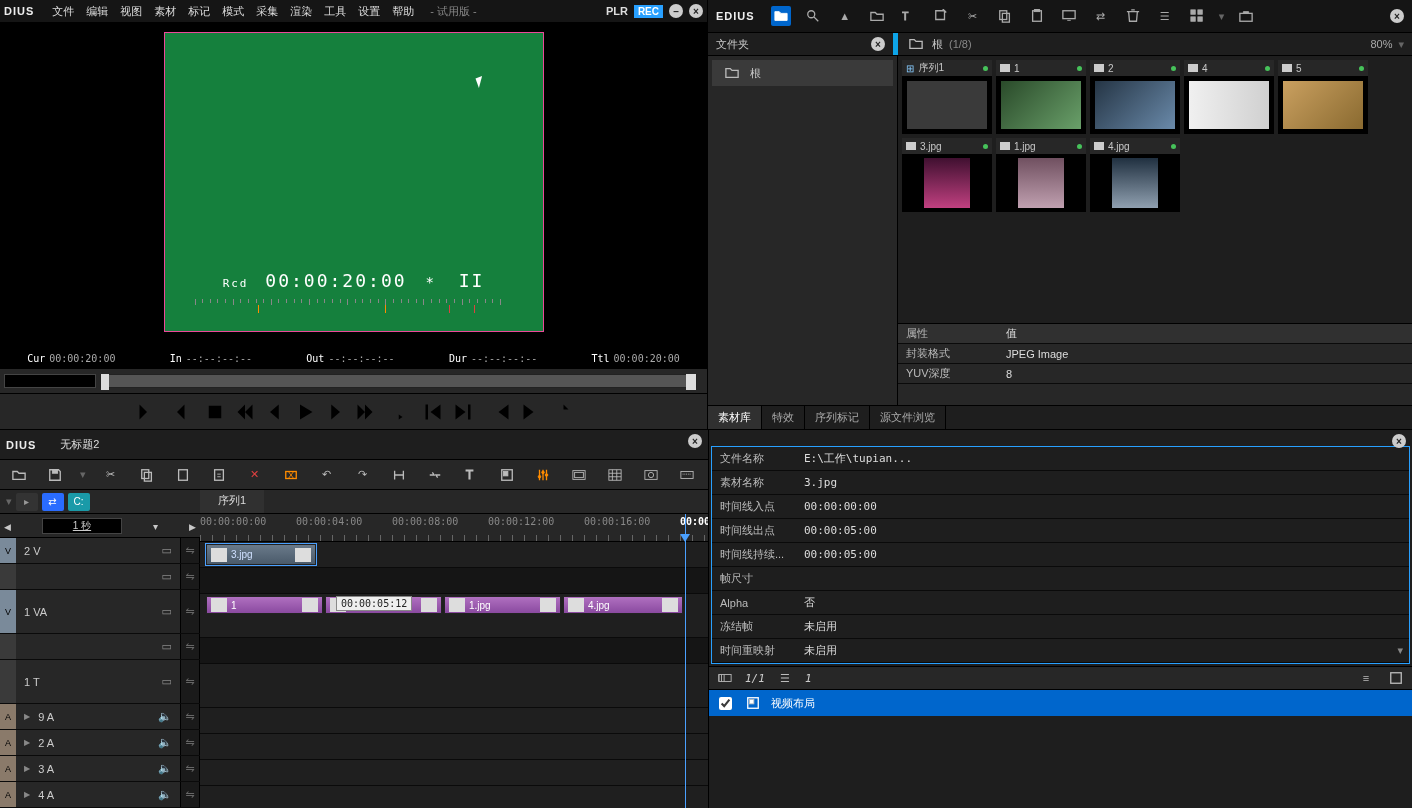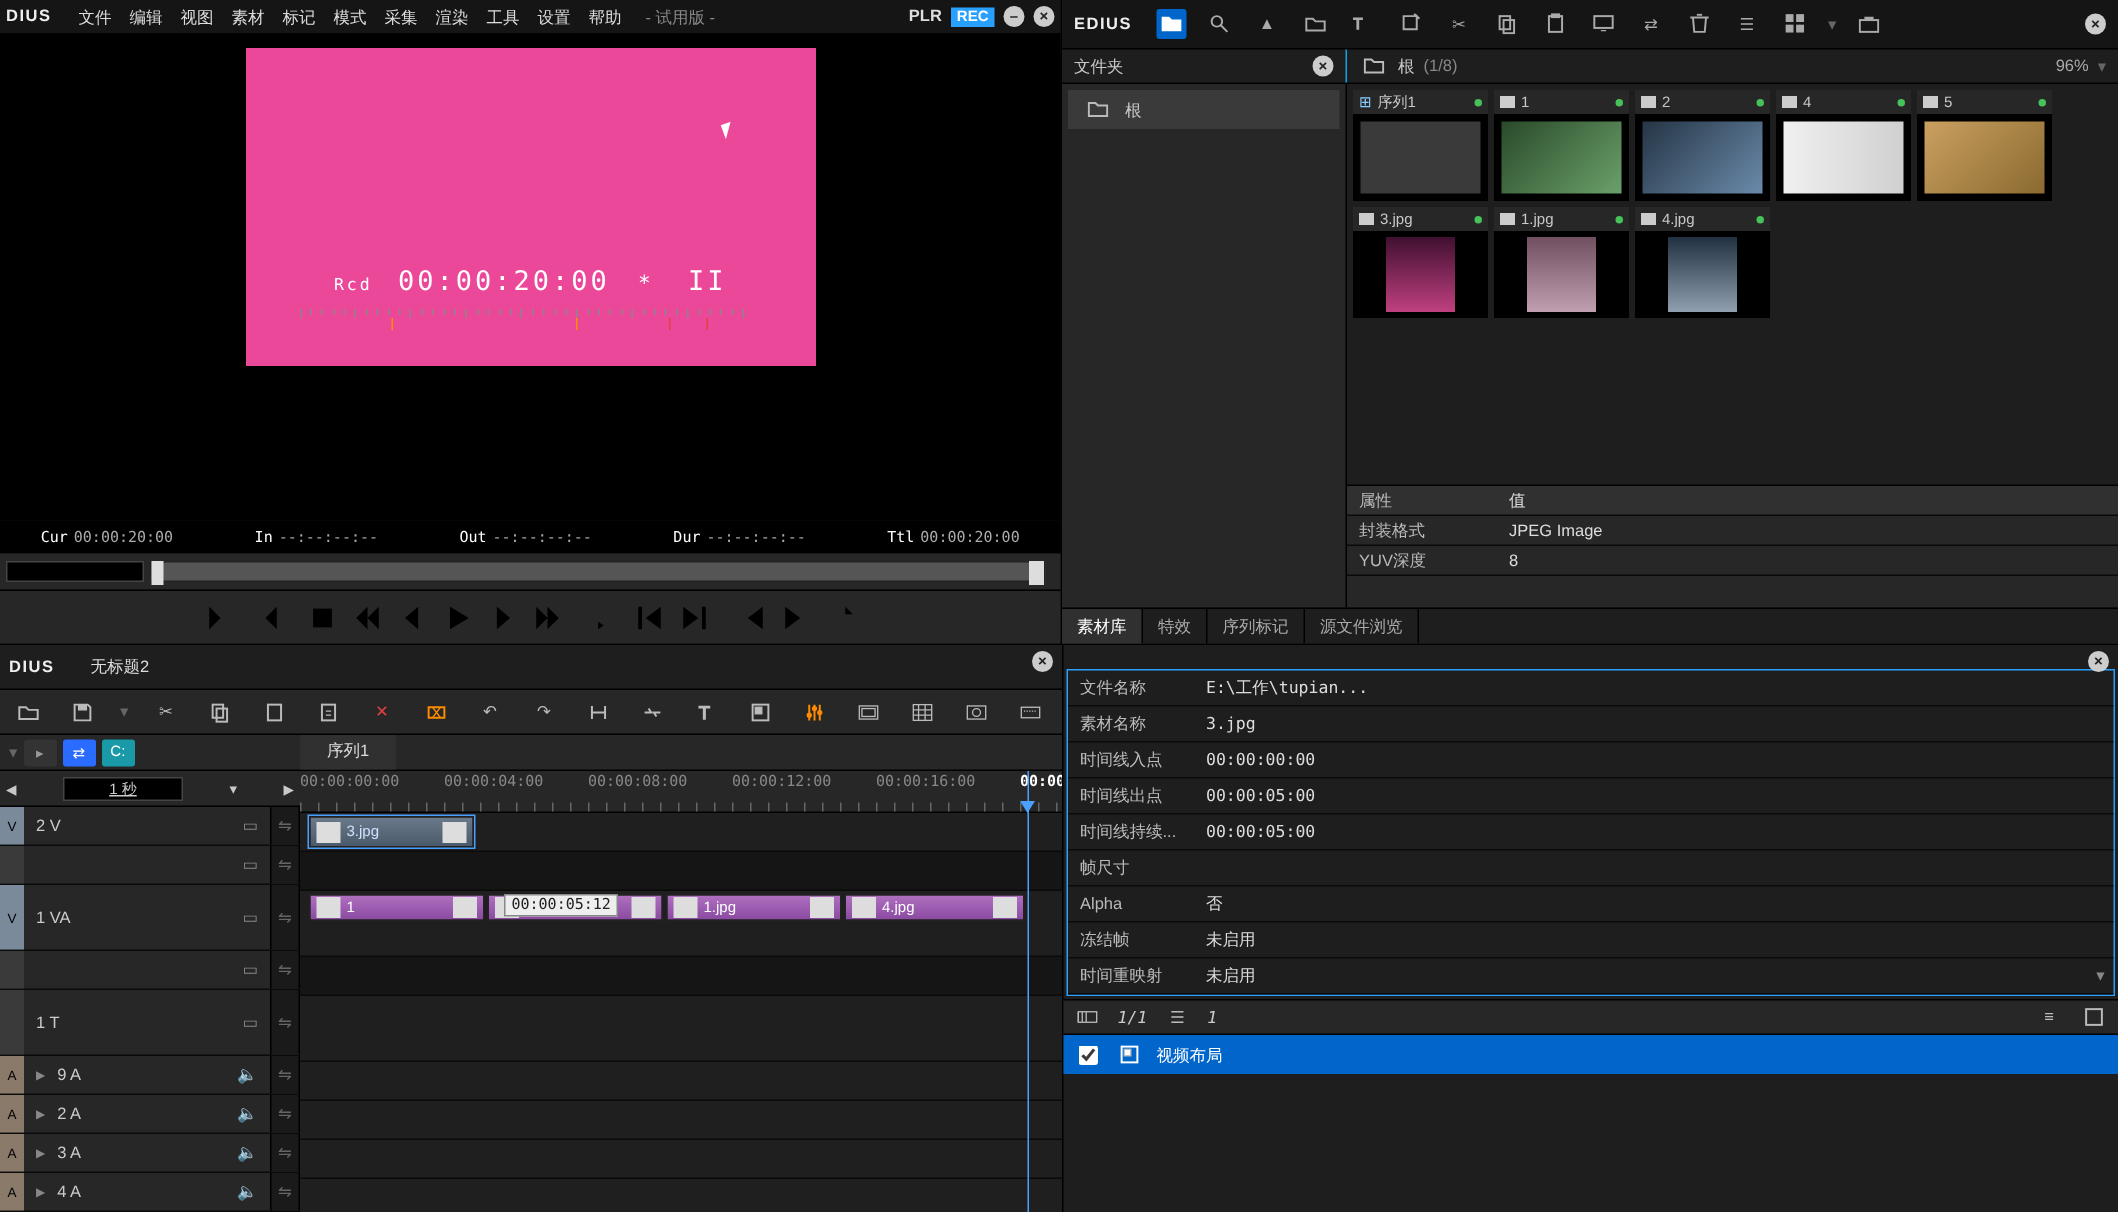--- a/index.html
+++ b/index.html
@@ -26,21 +26,21 @@
   .ic{display:inline-flex;align-items:center;justify-content:center;width:20px;height:20px;color:#bbb;}
   .ic svg{width:14px;height:14px;fill:currentColor;stroke:currentColor;}
   
   .preview{background:var(--bg0);display:flex;flex-direction:column;border-right:1px solid #000;border-bottom:1px solid #000;position:relative;}
   .menubar{height:22px;display:flex;align-items:center;gap:4px;padding:0 4px;background:var(--bg0);}
   .brand{font-weight:bold;letter-spacing:1px;color:#eee;margin-right:8px;}
   .menu-item{padding:2px 6px;color:#ddd;cursor:default;}
   .menubar-right{margin-left:auto;display:flex;align-items:center;gap:6px;}
   .rec-badge{background:var(--accent);color:#fff;padding:1px 4px;font-weight:bold;font-size:10px;}
   .viewer-wrap{flex:1;display:flex;align-items:flex-start;justify-content:center;background:#000;position:relative;padding-top:10px;}
-  .viewer{width:380px;height:212px;border:6px solid #ec4899;background:#ec4899;position:relative;}
+  .viewer{width:380px;height:300px;border:1px solid #ec4899;background:#15803d;position:relative;}
   .viewer-cursor{position:absolute;left:312px;top:44px;width:0;height:0;border-left:7px solid #fff;border-top:0;border-bottom:10px solid transparent;transform:rotate(-20deg);}
   .tc-overlay{position:absolute;bottom:40px;left:0;right:0;text-align:center;font-family:monospace;color:#fff;font-size:18px;letter-spacing:2px;}
   .tc-overlay .rcd{font-size:11px;margin-right:4px;}
   .tc-overlay .star{font-size:14px;margin-left:6px;}
   .tc-overlay .pause{margin-left:10px;letter-spacing:2px;}
   .ticks{position:absolute;bottom:18px;left:30px;right:30px;height:14px;}
   .ticks .t{position:absolute;top:0;width:1px;height:6px;background:#888;}
   .ticks .tk{height:4px;}
   .ticks .o{background:#ff8c00;height:8px;top:6px;}
   .ticks .r{background:#e04040;height:8px;top:6px;}
@@ -56,21 +56,21 @@
   .tbtn{width:20px;height:20px;display:flex;align-items:center;justify-content:center;color:#ccc;}
   .tbtn.play{color:var(--green);}
   
   .binpanel{background:var(--bg1);display:flex;flex-direction:column;border-bottom:1px solid #000;}
   .bin-toolbar{height:22px;display:flex;align-items:center;gap:12px;padding:16px 8px;background:var(--bg0);}
   .bin-toolbar .brand{margin-right:4px;}
   .bin-toolbar .ic{color:#aaa;}
   .bin-toolbar .ic.sel{background:var(--accent2);color:#fff;border-radius:2px;}
   .bin-close{margin-left:auto;}
   .bin-sub{height:24px;display:flex;align-items:center;background:var(--bg1);border-top:1px solid #000;border-bottom:1px solid #000;}
-  .bin-sub-left{width:190px;display:flex;align-items:center;justify-content:space-between;padding:0 8px;border-right:1px solid #0ea5e9;height:100%;}
+  .bin-sub-left{width:190px;display:flex;align-items:center;justify-content:space-between;padding:0 8px;border-right:5px solid #0ea5e9;height:100%;}
   .bin-sub-right{flex:1;display:flex;align-items:center;padding:0 8px;gap:6px;}
   .bin-sub-right .zoom{margin-left:auto;color:#aaa;}
   .bin-body{flex:1;display:flex;min-height:0;}
   .bin-tree{width:190px;background:var(--bg2);border-right:1px solid #000;}
   .tree-row{height:26px;display:flex;align-items:center;gap:8px;padding:0 10px;background:var(--bg4);margin:4px;}
   .bin-grid{flex:1;background:var(--bg1);padding:4px;overflow:auto;}
   .bg-row{display:flex;gap:4px;margin-bottom:4px;}
   .thumb{width:90px;background:var(--bg3);display:flex;flex-direction:column;}
   .thumb-hd{height:16px;display:flex;align-items:center;padding:0 4px;gap:4px;font-size:10px;background:var(--bg2);}
   .thumb-hd .cam{width:10px;height:8px;background:#ccc;display:inline-block;}
@@ -406,21 +406,21 @@
         <span class="x-circ">×</span>
       </div>
       <div class="bin-sub-right">
         <span class="ic">
             <svg viewBox="0 0 16 16">
               <path d="M1 3h5l2 2h7v8H1z" fill="none" stroke-width="1.5"></path>
             </svg>
           </span>
         <span>根</span>
         <span style="color:#888">(1/8)</span>
-        <span class="zoom">96%</span>
+        <span class="zoom">80%</span>
         <span style="color:#666">▾</span>
       </div>
     </div>
     <div class="bin-body">
       <div class="bin-tree">
         <div class="tree-row">
           <span class="ic">
               <svg viewBox="0 0 16 16">
                 <path d="M1 3h5l2 2h7v8H1z" fill="none" stroke-width="1.5"></path>
               </svg>

